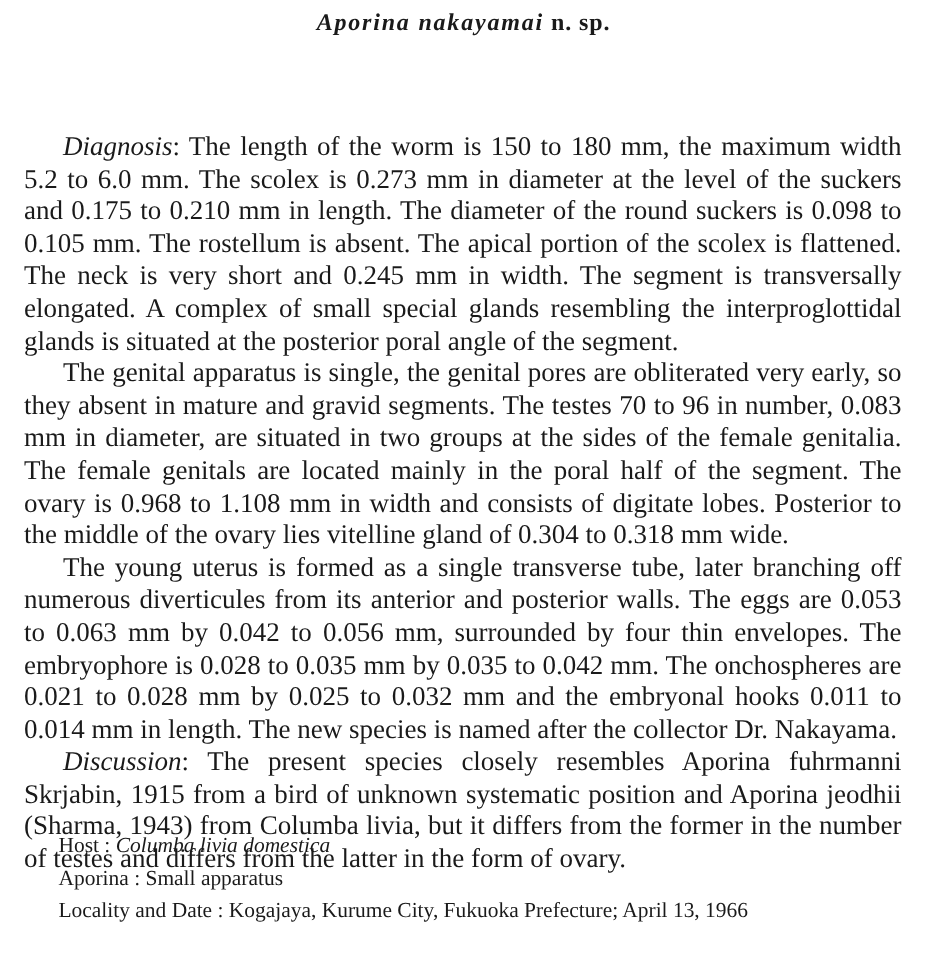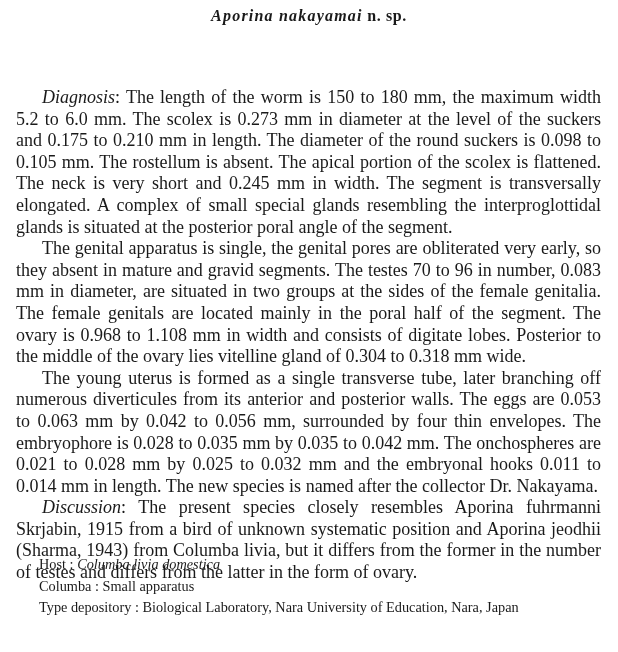--- a/index.html
+++ b/index.html
@@ -76,18 +76,18 @@
   <p class="para"><span>The genital apparatus is single,  the genital pores are obliterated very early, so they absent in mature and gravid segments.  The testes 70 to 96 in number, 0.083 mm in diameter, are situated in two groups at the sides of the female genitalia.  The female genitals are located mainly in the poral half of the segment.  The ovary is 0.968 to 1.108 mm in width and consists of digitate lobes.  Posterior to the middle of the ovary lies vitelline gland of 0.304 to 0.318 mm wide.</span></p>
   <p class="para"><span>The young uterus is formed as a single transverse tube, later branching off numerous diverticules from its anterior and posterior walls.  The eggs are 0.053 to 0.063 mm by 0.042 to 0.056 mm, surrounded by four thin envelopes.  The embryophore is 0.028 to 0.035 mm by 0.035 to 0.042 mm.  The onchospheres are 0.021 to 0.028 mm by 0.025 to 0.032 mm and the embryonal hooks 0.011 to 0.014 mm in length.  The new species is named after the collector Dr. Nakayama.</span></p>
   <p class="para"><span class="run-in">Discussion</span><span>: The present species closely resembles </span><span class="em">Aporina fuhrmanni</span><span> Skrjabin, 1915 from a bird of unknown systematic position and </span><span class="em">Aporina jeodhii</span><span> (Sharma, 1943) from </span><span class="em">Columba livia,</span><span> but it differs from the former in the number of testes and differs from the latter in the form of ovary.</span></p>
 </div>
 
 <div class="meta">
   <div class="meta-row">
     <span>Host : </span><span class="meta-value-italic">Columba livia domestica</span>
   </div>
   <div class="meta-row">
-    <span>Columba : </span><span>Small apparatus</span>
+    <span>Aporina : </span><span>Small apparatus</span>
   </div>
   <div class="meta-row">
-    <span>Type depository : </span><span>Biological Laboratory, Nara University of Education, Nara, Japan</span>
+    <span>Locality and Date : </span><span>Kogajaya, Kurume City, Fukuoka Prefecture; April 13, 1966</span>
   </div>
 </div>
 
 </body></html>

